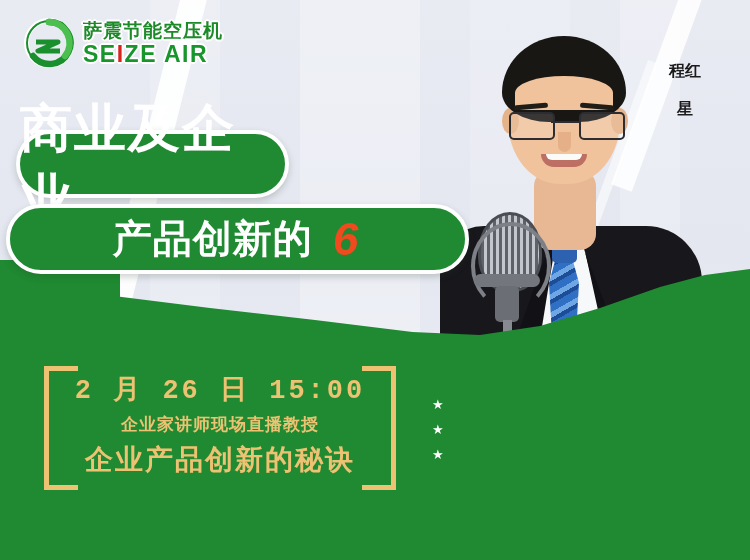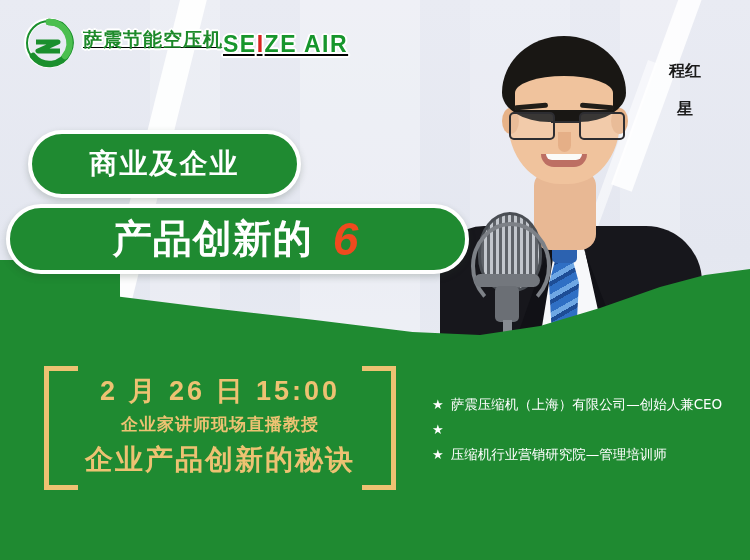--- a/index.html
+++ b/index.html
@@ -24,21 +24,21 @@
     position:absolute;background:#ffffff;opacity:.95;
     transform-origin:top left;
   }
   .streak-a{left:190px;top:-40px;width:26px;height:420px;transform:rotate(14deg);opacity:.9;}
   .streak-b{left:700px;top:-60px;width:22px;height:260px;transform:rotate(20deg);opacity:.85;}
   .streak-c{left:648px;top:60px;width:10px;height:200px;transform:rotate(20deg);opacity:.55;}
 
   
   .logo{position:absolute;left:24px;top:18px;display:flex;align-items:center;gap:9px;}
   .logo-mark{width:50px;height:50px;position:relative;flex:0 0 auto;}
-  .logo-text{display:flex;flex-direction:row;line-height:1;text-decoration:underline;}
+  .logo-text{display:flex;flex-direction:column;line-height:1;}
   .logo-cn{
     font-size:19px;font-weight:bold;color:#1d8a2a;letter-spacing:1px;
     font-family:"DejaVu Sans","Liberation Sans",sans-serif;
     text-shadow:
       -1.4px -1.4px 0 #fff, 1.4px -1.4px 0 #fff,
       -1.4px 1.4px 0 #fff, 1.4px 1.4px 0 #fff,
       0 2px 0 #fff, 0 -2px 0 #fff, 2px 0 0 #fff, -2px 0 0 #fff;
   }
   .logo-en{
     margin-top:3px;font-size:23px;font-weight:bold;letter-spacing:1.5px;
@@ -52,21 +52,21 @@
 
   
   .pill{
     position:absolute;background:#1f8a31;color:#ffffff;
     border:4px solid #ffffff;border-radius:999px;
     display:flex;align-items:center;justify-content:center;
     box-shadow:0 3px 7px rgba(40,60,40,.22);
     font-family:"DejaVu Sans","Liberation Sans",sans-serif;
     font-weight:bold;
   }
-  #pill1{left:28px;top:130px;width:265px;height:60px;font-size:28px;letter-spacing:2px;}
+  #pill1{left:16px;top:130px;width:265px;height:60px;font-size:52px;letter-spacing:2px;}
   #pill2{left:6px;top:204px;width:455px;height:62px;font-size:39px;letter-spacing:1px;gap:17px;}
   #pill2 .six{
     color:#f04a1e;font-size:46px;font-style:italic;font-weight:bold;
     padding:0 3px;font-family:"Liberation Sans",sans-serif;
   }
 
   
   .photo{position:absolute;left:430px;top:0;width:280px;height:400px;}
   .neck{position:absolute;left:104px;top:170px;width:62px;height:80px;background:#e8b894;border-radius:16px;}
   .head{
@@ -156,21 +156,21 @@
   .bk-rb{right:0;bottom:0;width:34px;height:5px;}
 
   .left-col{
     position:absolute;left:44px;top:366px;width:352px;height:124px;
     display:flex;flex-direction:column;align-items:center;justify-content:center;
     color:#edc272;text-align:center;
     font-family:"DejaVu Sans","Liberation Sans",sans-serif;
   }
   .date-line{
     font-size:27px;font-weight:bold;letter-spacing:3px;line-height:1.05;
-    font-family:Liberation Sans, sans-serif;
+    font-family:Liberation Mono, monospace;
   }
   .sub-line{font-size:17px;font-weight:bold;letter-spacing:1px;margin-top:7px;}
   .big-line{font-size:28px;font-weight:bold;letter-spacing:2px;margin-top:5px;}
 
   
   .bullets{
     position:absolute;left:432px;top:392px;width:310px;
     color:#ffffff;font-family:"DejaVu Sans","Liberation Sans",sans-serif;
   }
   .bullet{
@@ -262,24 +262,22 @@
 
   <div class="left-col">
     <div class="date-line">2 月 26 日 15:00</div>
     <div class="sub-line">企业家讲师现场直播教授</div>
     <div class="big-line">企业产品创新的秘诀</div>
   </div>
 
   <div class="bullets">
     <div class="bullet">
       <span class="star">★</span>
-      <span>萨震压缩机（上海）有限公司—创始人兼CEO</span>
     </div>
     <div class="bullet">
       <span class="star">★</span>
     </div>
     <div class="bullet">
       <span class="star">★</span>
-      <span>压缩机行业营销研究院—管理培训师</span>
     </div>
   </div>
 
 </div>
 
 </body></html>

